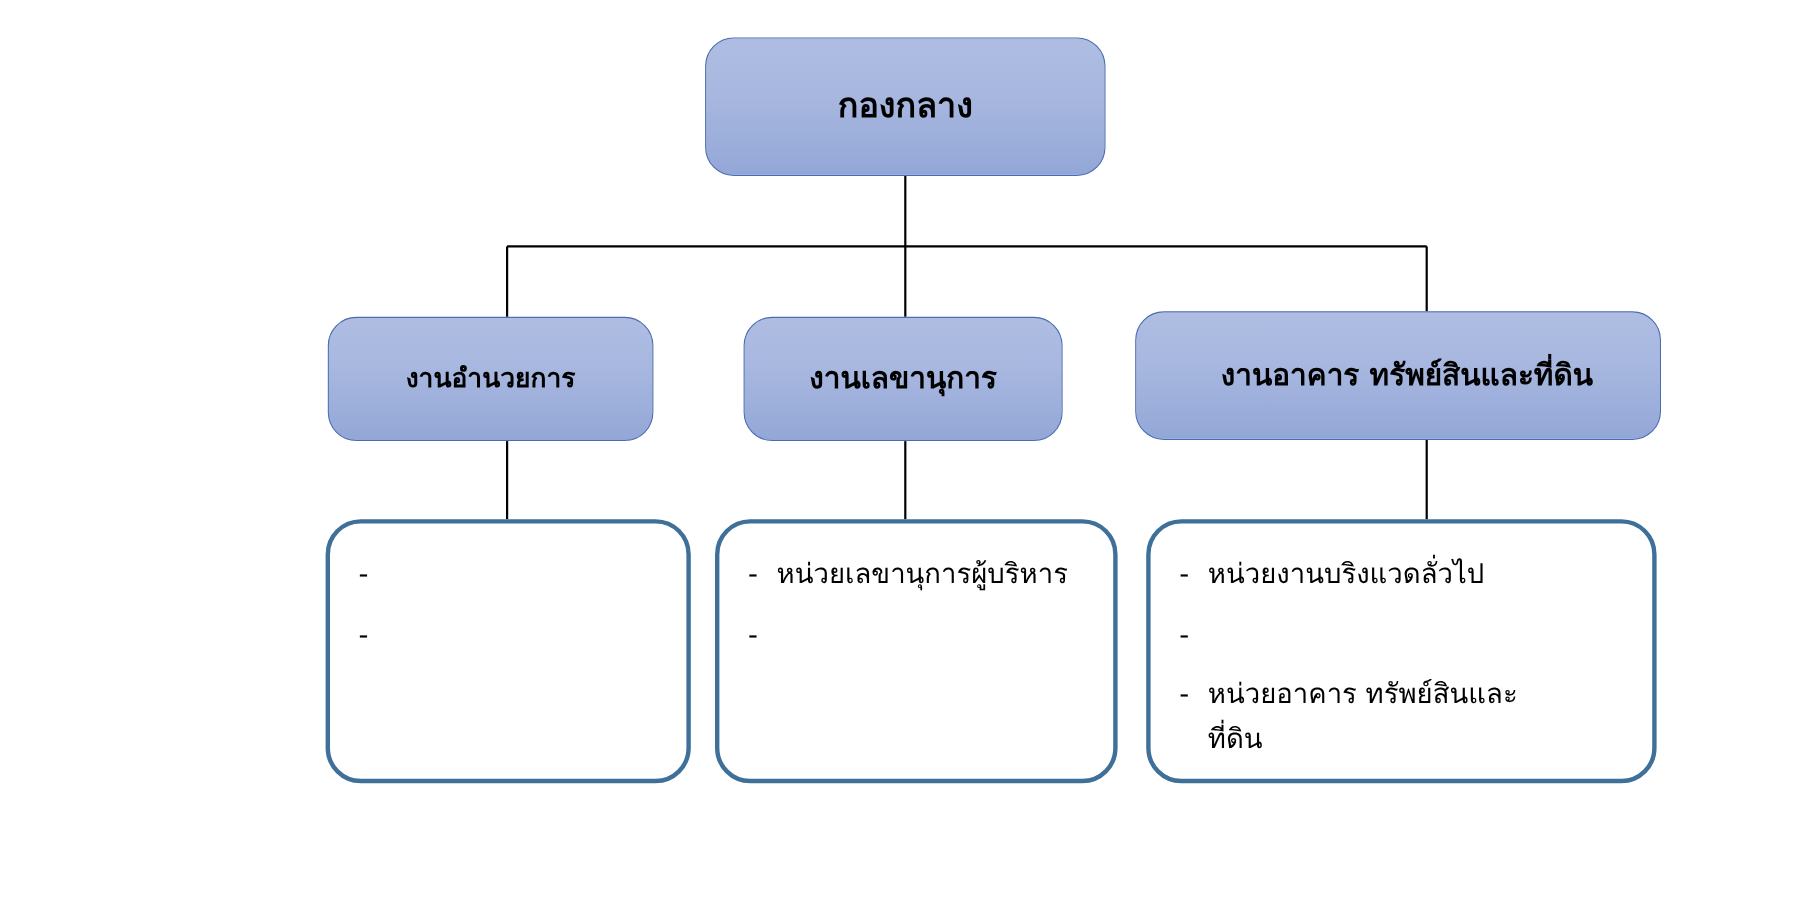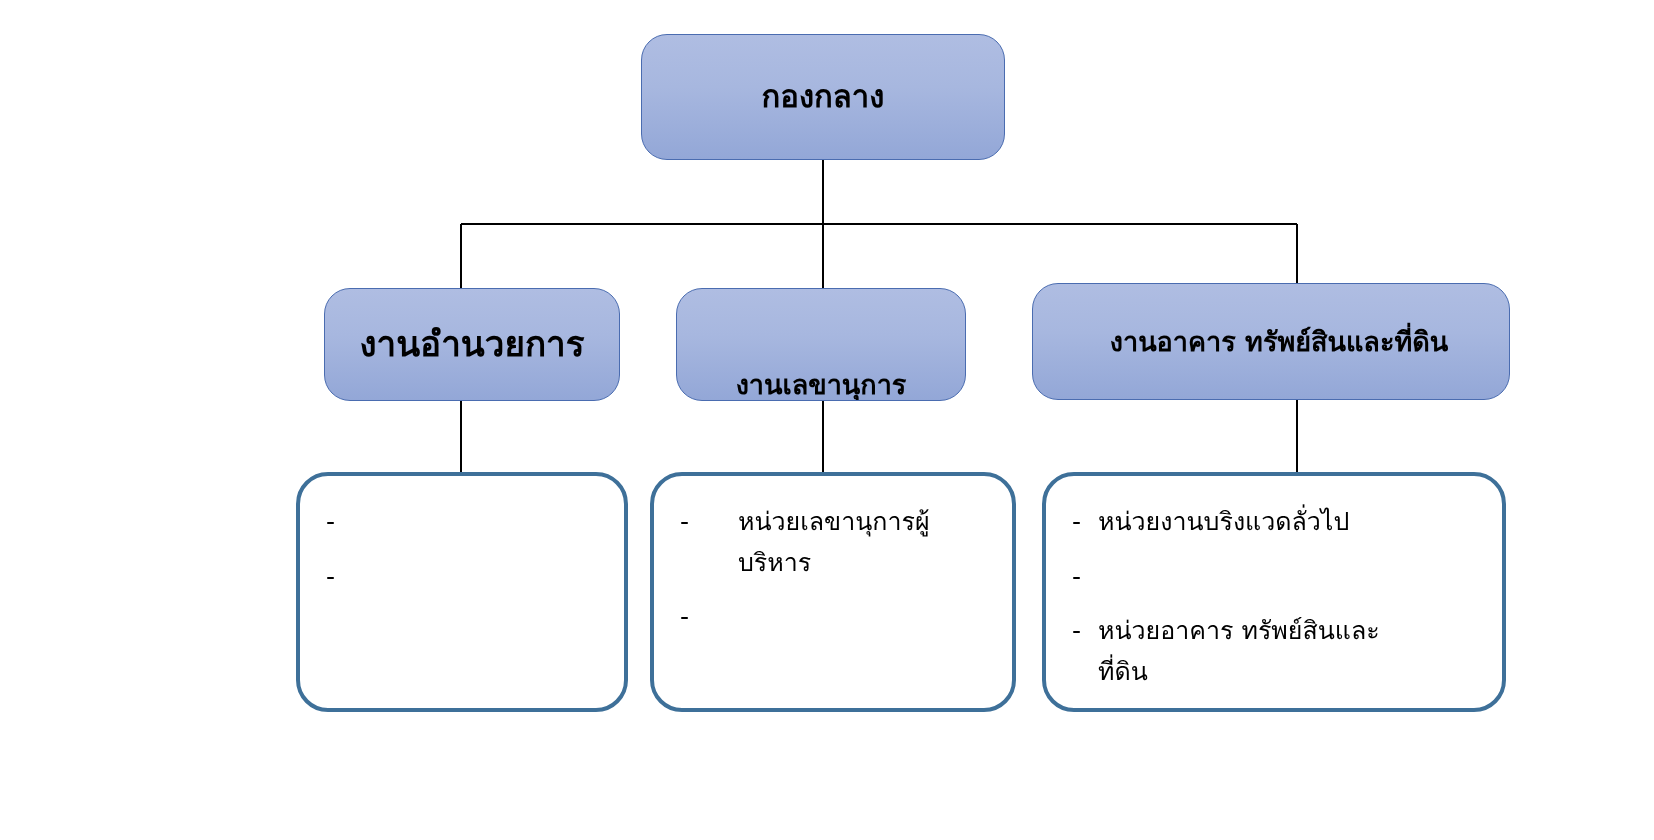--- a/index.html
+++ b/index.html
@@ -58,33 +58,32 @@
   }
 
   #node-root {
     left: 641px;
     top: 34px;
     width: 364px;
     height: 126px;
     font-size: 31px;
   }
   #node-admin {
-    left: 324px;
+    left: 298px;
     top: 288px;
     width: 296px;
     height: 113px;
-    font-size: 35px;
+    font-size: 24px;
   }
   #node-secretariat {
     left: 676px;
     top: 288px;
     width: 290px;
     height: 113px;
     font-size: 27px;
-    align-items: flex-end;
   }
   #node-property {
     left: 1032px;
     top: 283px;
     width: 478px;
     height: 117px;
     font-size: 27px;
     padding-left: 16px;
   }
 
@@ -134,21 +133,21 @@
     flex: 0 0 auto;
     width: 26px;
     color: #000000;
   }
   .unit-text {
     flex: 1 1 auto;
   }
 
   
   #units-admin .unit-text { max-width: 215px; }
-  #units-secretariat .unit-text { max-width: 268px; margin-left: 32px; }
+  #units-secretariat .unit-text { max-width: 268px; }
   #units-property .unit-text { max-width: 300px; }
 </style>
 </head>
 <body>
 
 <div id="chart-canvas">
 
   <svg id="connectors" viewBox="0 0 1654 840" width="1654" height="840" aria-hidden="true">
 
     <line x1="823" y1="160" x2="823" y2="224" stroke="#000000" stroke-width="2"></line>

